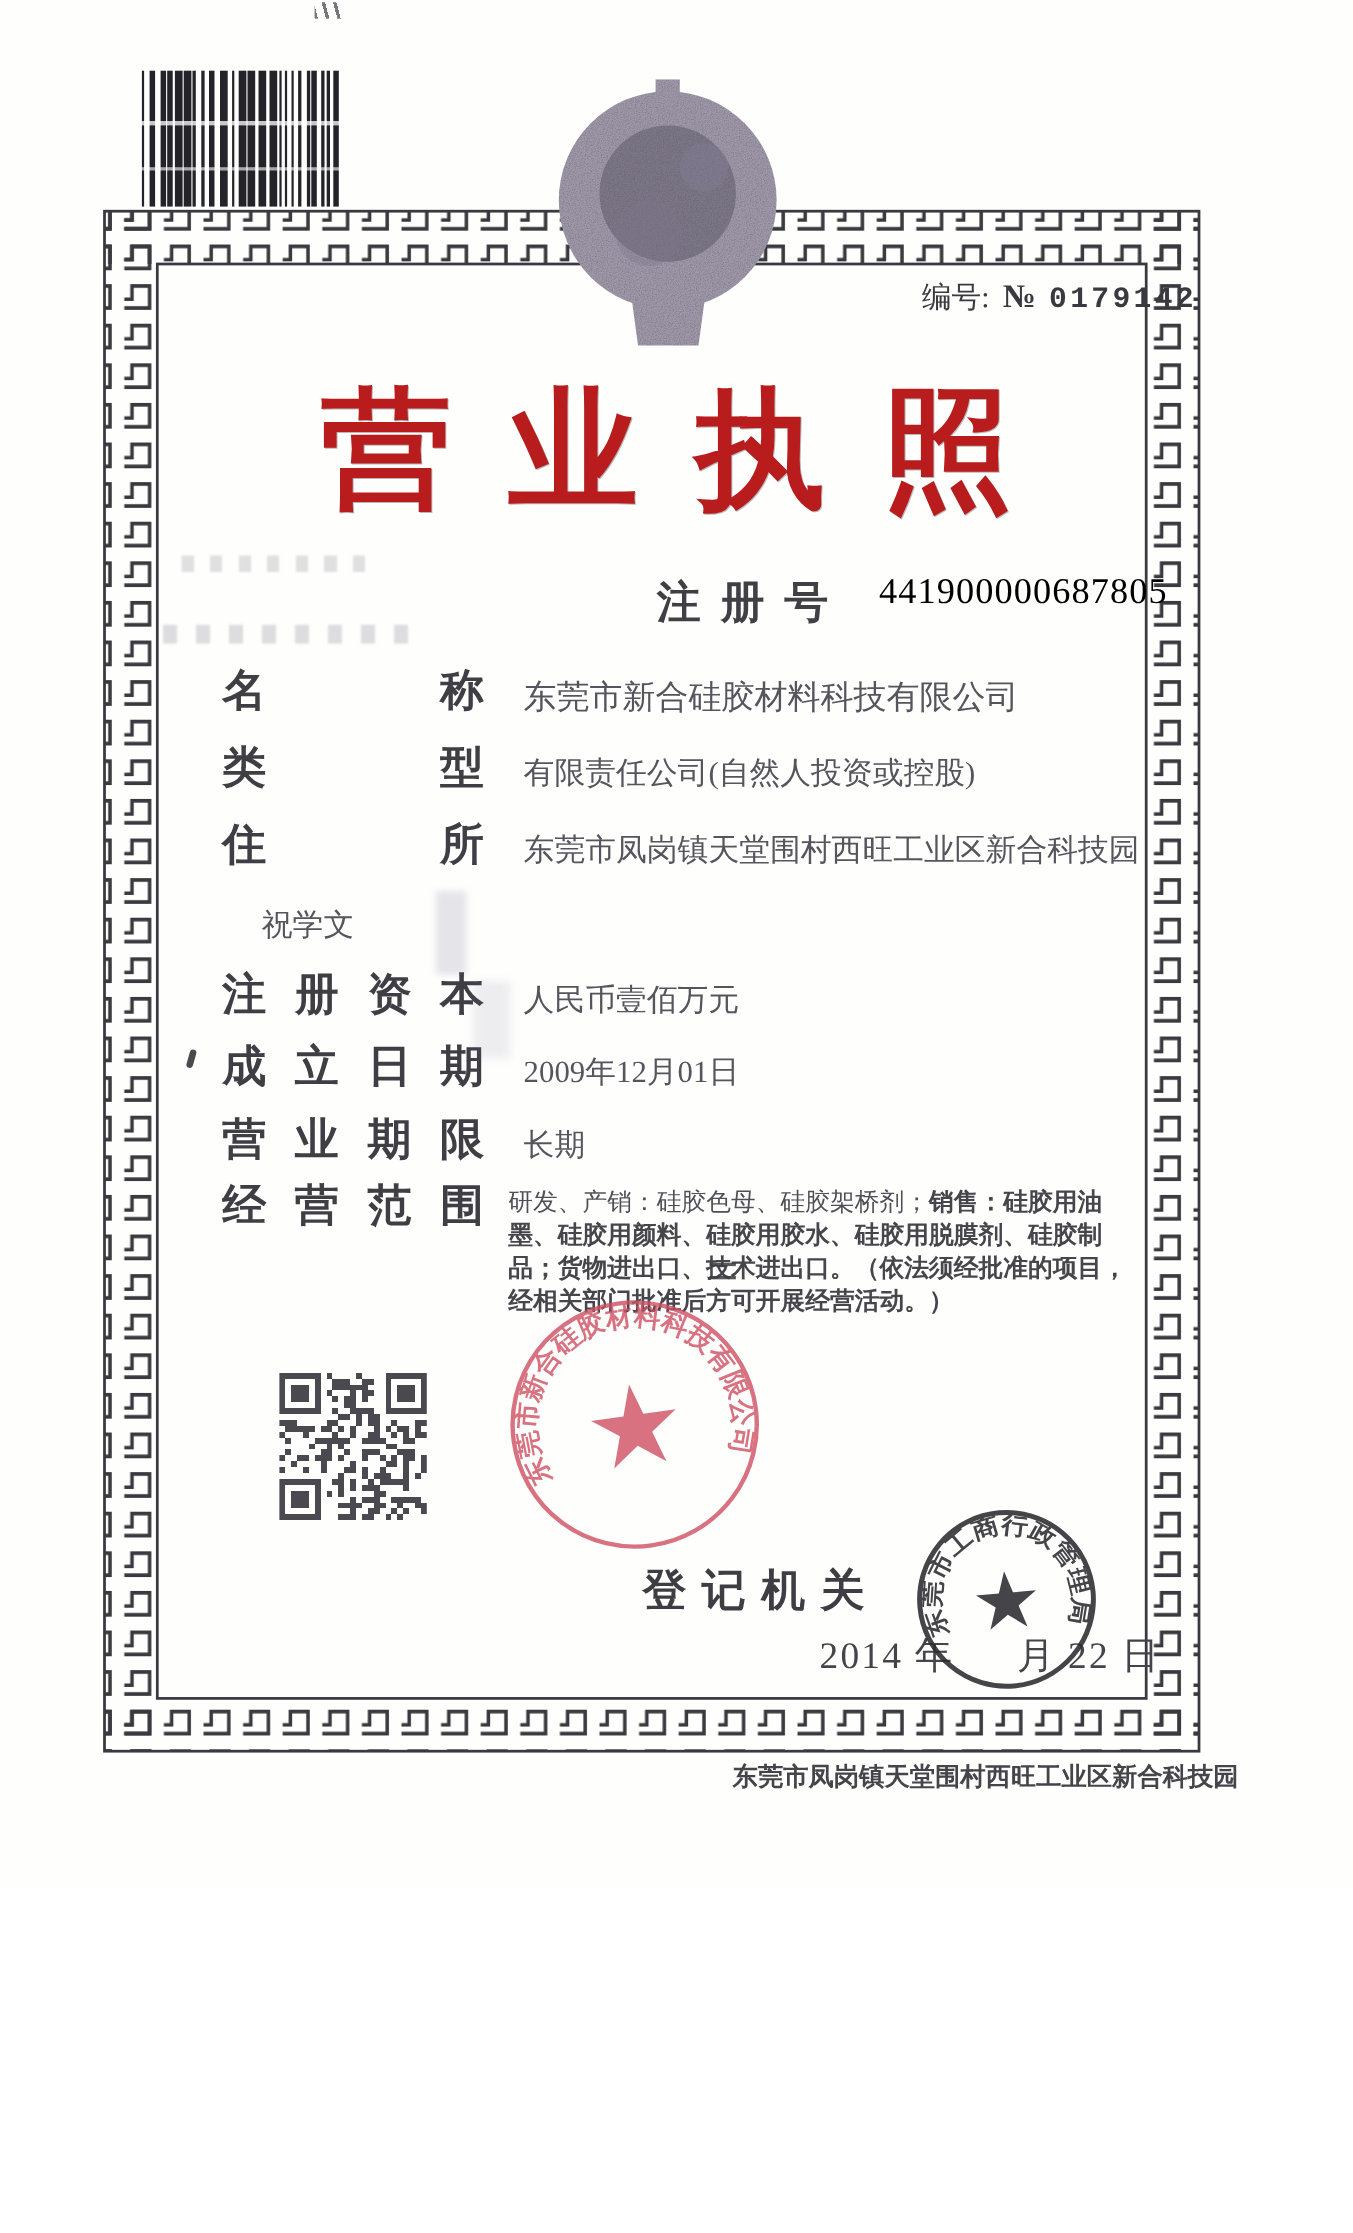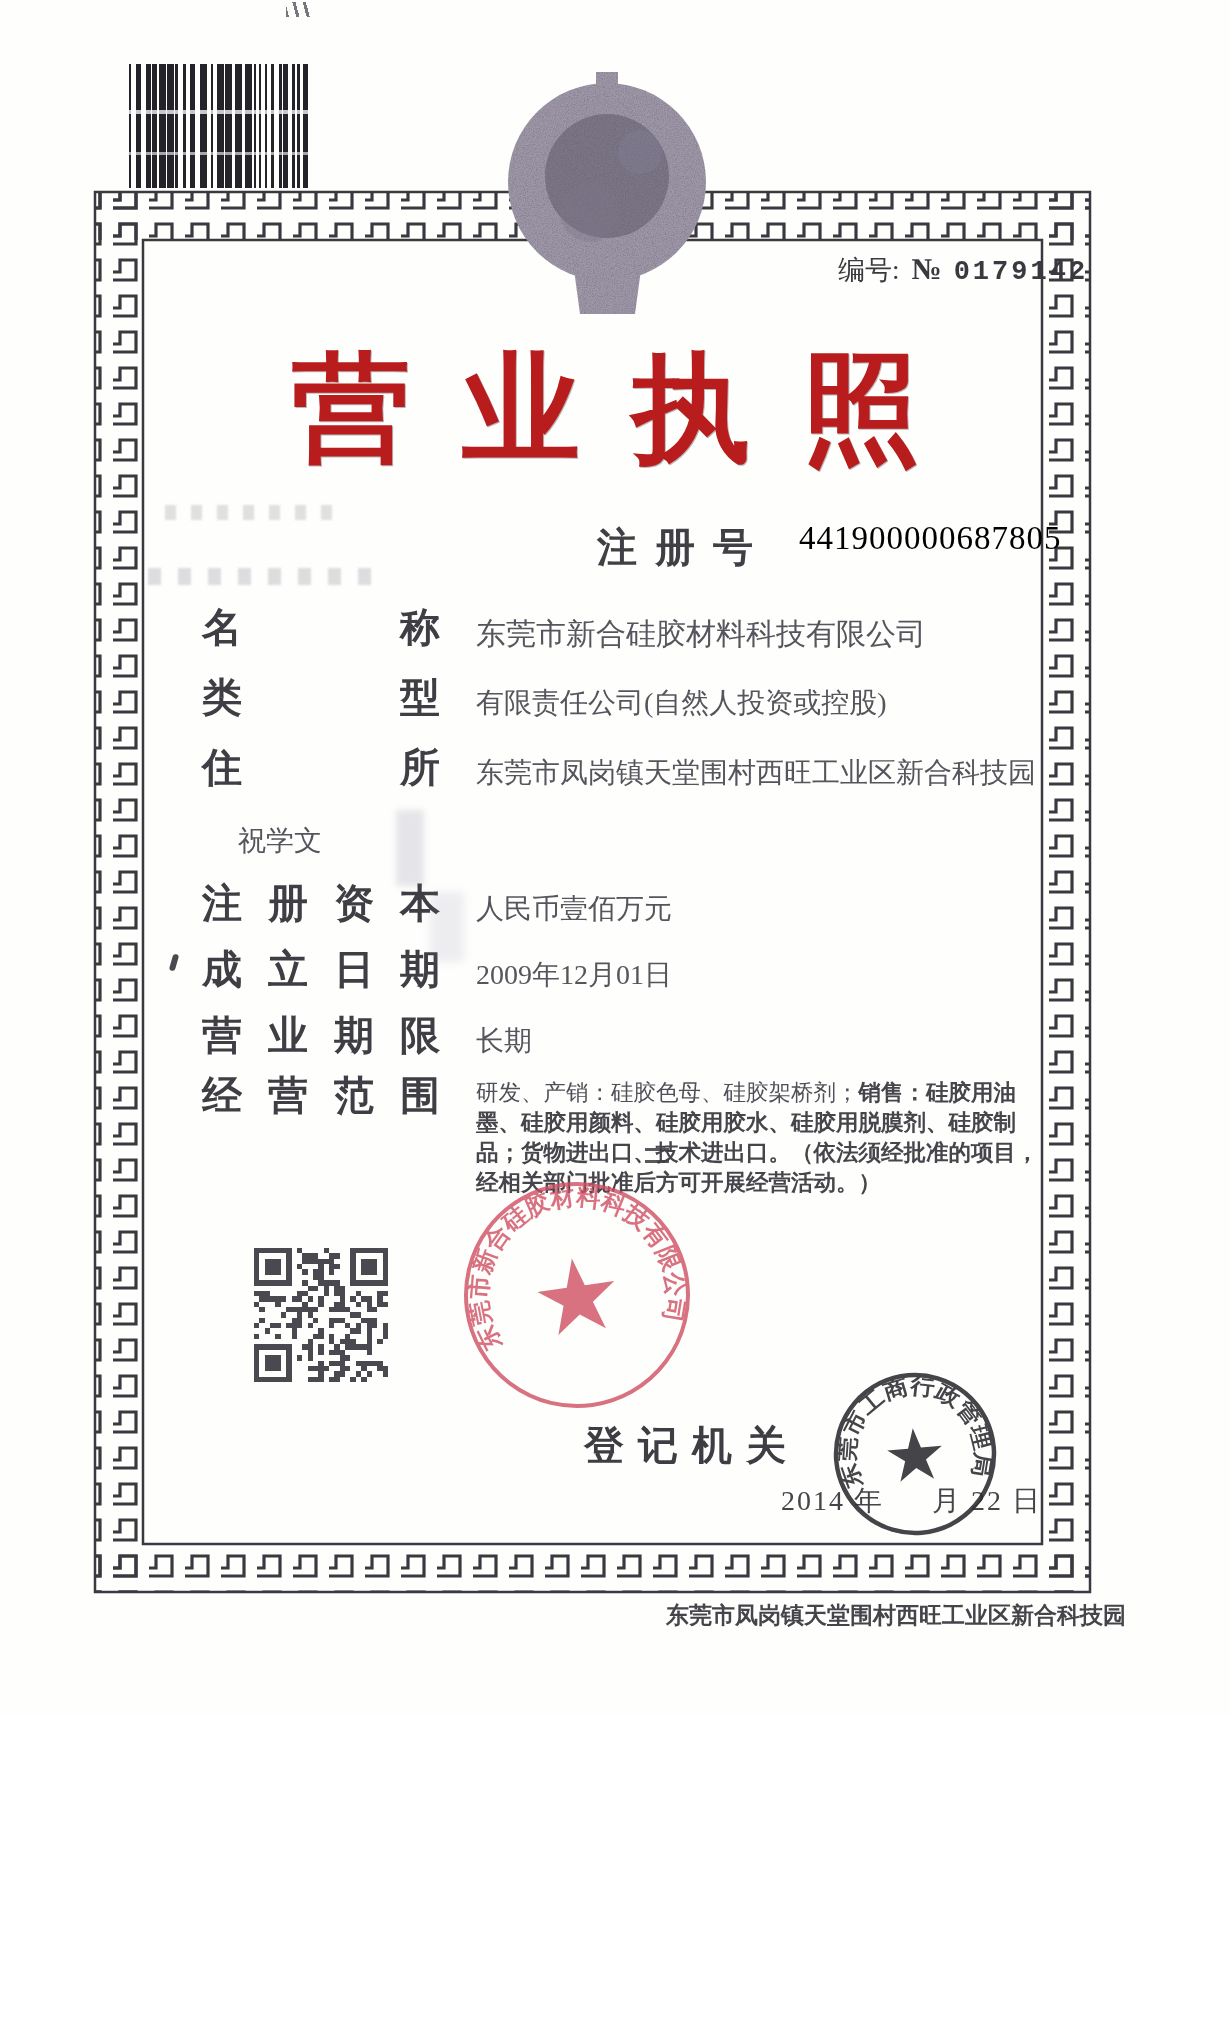--- a/index.html
+++ b/index.html
@@ -20,26 +20,26 @@
   .regline{left:573px;top:520px;display:flex;align-items:flex-start;margin-left:24px;}
   .regline .rlabel{font-size:40px;font-weight:700;letter-spacing:18px;color:#403f45;}
   .regline .rnum{font-size:33px;margin-left:28px;letter-spacing:1px;color:#000000;}
 
   
   .row{position:absolute;left:202px;display:flex;align-items:flex-start;}
   .flabel{display:inline-block;width:238px;font-size:40px;font-weight:700;color:#3f3e45;
           text-align:justify;text-align-last:justify;line-height:1.1;flex:0 0 238px;}
   .fvalue{margin-left:36px;font-size:28px;color:#56555d;margin-top:8px;white-space:nowrap;}
   .fvalue.big{font-size:30px;}
-  .scopeblock{margin-left:36px;width:578px;font-size:22.5px;line-height:1.34;color:#504f57;margin-top:4px;}
+  .scopeblock{margin-left:22px;width:578px;font-size:22.5px;line-height:1.34;color:#504f57;margin-top:4px;}
   .scopeblock .p2{font-weight:600;color:#46454c;}
 
   
   .registry{left:584px;top:1418px;font-size:40px;font-weight:700;letter-spacing:14px;color:#3e3d43;}
-  .dateline{left:781px;top:1482px;font-size:28px;color:#45444a;letter-spacing:2px;white-space:nowrap;}
+  .dateline{left:745px;top:1482px;font-size:34px;color:#45444a;letter-spacing:2px;white-space:nowrap;}
 
   
   .footL{left:103px;top:1602px;font-size:22px;color:#4c4b52;}
   .footR{right:104px;top:1600px;font-size:23px;font-weight:600;color:#45444b;}
 
   
   .frame{left:0;top:0;}
   .emblem{left:490px;top:72px;}
   .barcode{left:128px;top:64px;}
   .qr{left:254px;top:1248px;}

